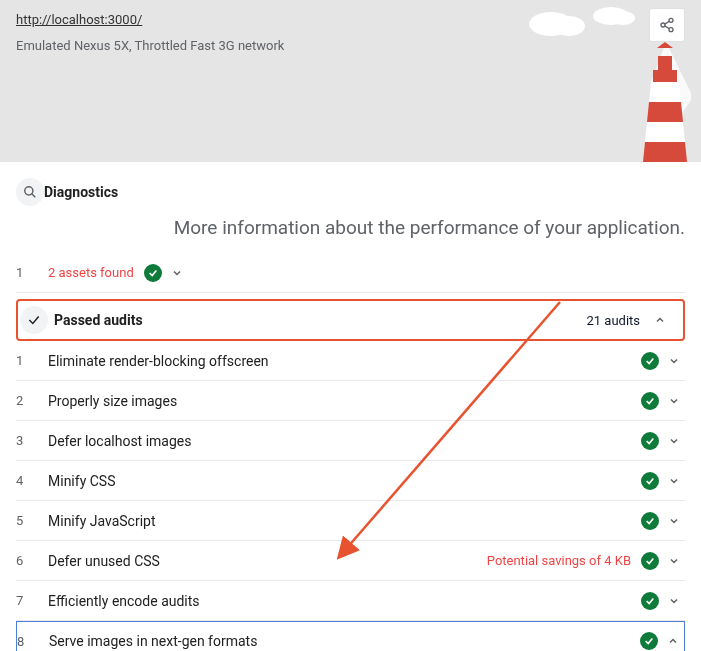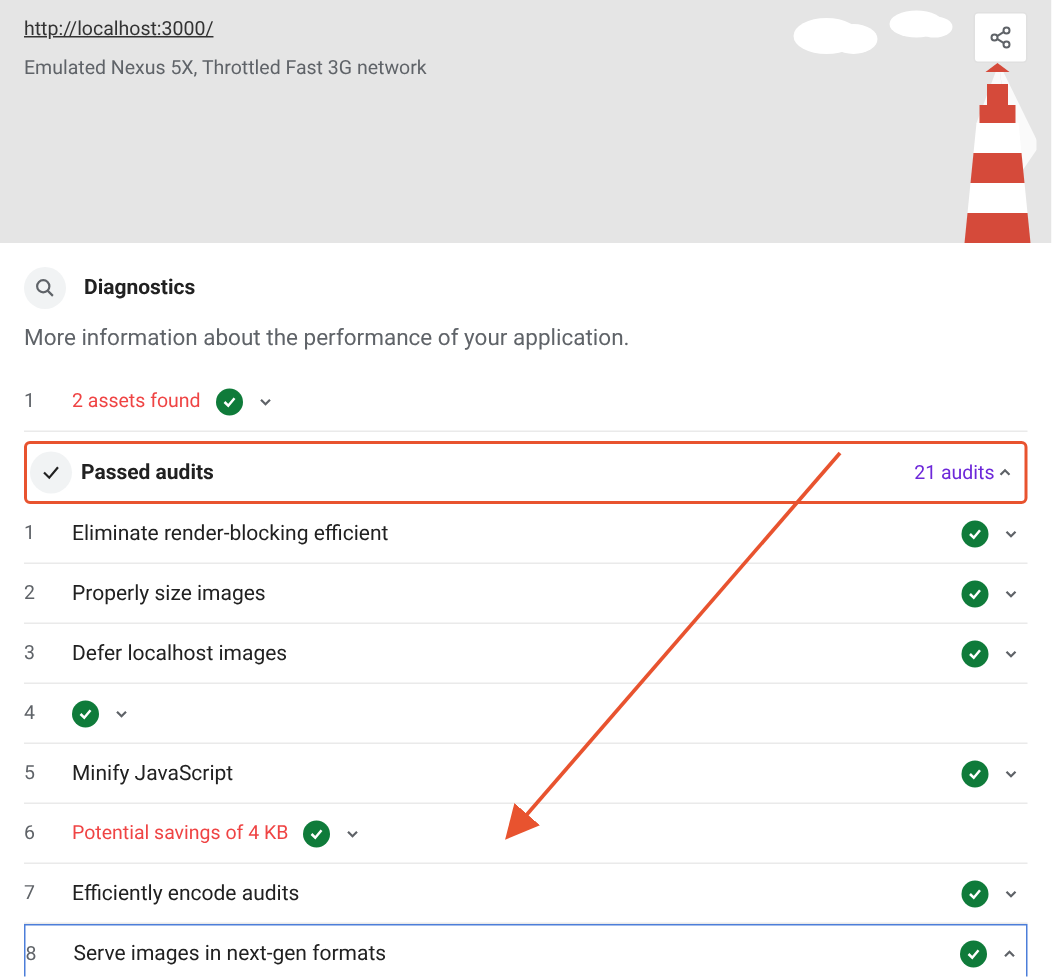--- a/index.html
+++ b/index.html
@@ -54,41 +54,41 @@
     top: 4px;
     width: 120px;
     height: 50px;
   }
   .content {
     padding: 16px 16px 12px 16px;
   }
   .section-header {
     display: flex;
     align-items: center;
-    gap: 12px;
     margin-bottom: 8px;
   }
   .icon-circle {
     width: 28px;
     height: 28px;
     background: #f1f3f4;
     border-radius: 50%;
     display: flex;
     align-items: center;
     justify-content: center;
   }
   .section-title {
     font-size: 14px;
     font-weight: 700;
     color: #212121;
   }
   .section-desc {
-    font-size: 15px;
+    font-size: 19px;
     color: #5f6368;
     margin: 10px 0 14px 0;
+    text-align: right;
   }
   .audit-row {
     display: flex;
     align-items: center;
     height: 40px;
     border-bottom: 1px solid #eaeaea;
     font-size: 14px;
     color: #212121;
     position: relative;
     padding-right: 4px;
@@ -125,34 +125,34 @@
     justify-content: center;
     cursor:pointer;
   }
   .passed-header {
     display: flex;
     align-items: center;
     height: 42px;
     border: 2px solid #e8532f;
     border-radius: 4px;
     margin-top: 6px;
-    padding: 0 6px 0 2px;
+    padding: 0 16px 0 2px;
   }
   .passed-header .icon-circle { margin-left: 0; }
   .passed-title {
     font-size: 14px;
     font-weight: 700;
     color: #212121;
     flex: 1;
     margin-left: 6px;
   }
   .passed-count {
     font-size: 13px;
-    color: #6d28d9;
-    margin-right: 0;
+    color: #0f172a;
+    margin-right: 13px;
   }
   .row-highlight {
     border: 1px solid #4c7ed9;
   }
   .arrow-annotation {
     position: absolute;
     left: 0;
     top: 0;
     width: 701px;
     height: 651px;
@@ -234,21 +234,21 @@
     <div class="chev">
       <svg width="12" height="12" viewBox="0 0 24 24" fill="none" stroke="#5f6368" stroke-width="3">
           <polyline points="6,15 12,9 18,15"></polyline>
         </svg>
     </div>
   </div>
 
   <div id="passed-list">
       <div class="audit-row">
         <div class="audit-num">1</div>
-        <div class="audit-label">Eliminate render-blocking efficient</div>
+        <div class="audit-label">Eliminate render-blocking offscreen</div>
         <div class="check-badge">
           <svg width="10" height="10" viewBox="0 0 24 24" fill="none" stroke="#fff" stroke-width="4">
             <polyline points="4,12 10,18 20,6"></polyline>
           </svg>
         </div>
         <div class="chev">
           <svg width="12" height="12" viewBox="0 0 24 24" fill="none" stroke="#5f6368" stroke-width="3">
             <polyline points="6,9 12,15 18,9"></polyline>
           </svg>
         </div>
@@ -276,20 +276,21 @@
           </svg>
         </div>
         <div class="chev">
           <svg width="12" height="12" viewBox="0 0 24 24" fill="none" stroke="#5f6368" stroke-width="3">
             <polyline points="6,9 12,15 18,9"></polyline>
           </svg>
         </div>
       </div>
       <div class="audit-row">
         <div class="audit-num">4</div>
+        <div class="audit-label">Minify CSS</div>
         <div class="check-badge">
           <svg width="10" height="10" viewBox="0 0 24 24" fill="none" stroke="#fff" stroke-width="4">
             <polyline points="4,12 10,18 20,6"></polyline>
           </svg>
         </div>
         <div class="chev">
           <svg width="12" height="12" viewBox="0 0 24 24" fill="none" stroke="#5f6368" stroke-width="3">
             <polyline points="6,9 12,15 18,9"></polyline>
           </svg>
         </div>
@@ -303,20 +304,21 @@
           </svg>
         </div>
         <div class="chev">
           <svg width="12" height="12" viewBox="0 0 24 24" fill="none" stroke="#5f6368" stroke-width="3">
             <polyline points="6,9 12,15 18,9"></polyline>
           </svg>
         </div>
       </div>
       <div class="audit-row">
         <div class="audit-num">6</div>
+        <div class="audit-label">Defer unused CSS</div>
         <div class="audit-right">Potential savings of 4 KB</div>
         <div class="check-badge">
           <svg width="10" height="10" viewBox="0 0 24 24" fill="none" stroke="#fff" stroke-width="4">
             <polyline points="4,12 10,18 20,6"></polyline>
           </svg>
         </div>
         <div class="chev">
           <svg width="12" height="12" viewBox="0 0 24 24" fill="none" stroke="#5f6368" stroke-width="3">
             <polyline points="6,9 12,15 18,9"></polyline>
           </svg>

